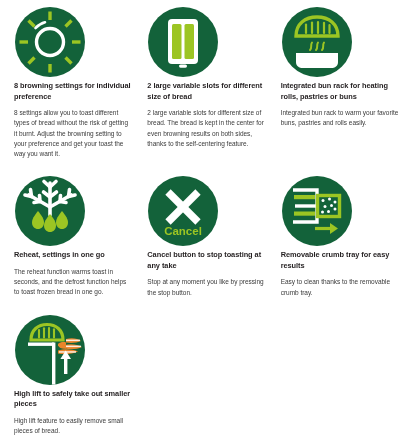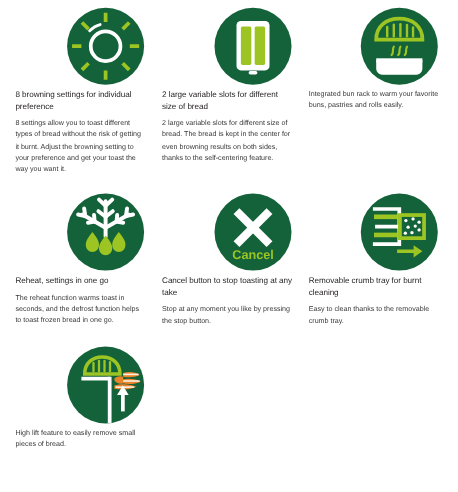--- a/index.html
+++ b/index.html
@@ -16,29 +16,29 @@
     display: grid;
     grid-template-columns: repeat(3, 1fr);
     column-gap: 0px;
   }
   .card {
     padding: 6px 9px 0 6px;
   }
   .icon-wrap {
     width: 100%;
     display: flex;
-    justify-content: flex-end;
+    justify-content: flex-start;
     align-items: flex-start;
     height: 72px;
     margin-bottom: 3px;
   }
   .icon-wrap svg { display: block; }
   .card-title {
     font-size: 7.4px;
-    font-weight: normal;
+    font-weight: bold;
     color: #231f20;
     line-height: 1.42;
     letter-spacing: -0.05px;
     margin-bottom: 6px;
   }
   .card-body {
     font-size: 6.5px;
     color: #3a3a3a;
     line-height: 1.58;
     letter-spacing: -0.02px;
@@ -104,20 +104,21 @@
         </g>
         <g stroke="#9cc523" stroke-width="2" fill="none" stroke-linecap="round">
           <path d="M29 44 C31.5 41.5 29 39.5 31 36.5"></path>
           <path d="M35 44 C37.5 41.5 35 39.5 37 36.5"></path>
           <path d="M41 44 C43.5 41.5 41 39.5 43 36.5"></path>
         </g>
         <path d="M15 49 L57 49 L57 56 C57 60 54 62 50 62 L22 62 C18 62 15 60 15 56 Z" fill="#ffffff"></path>
         <rect x="15" y="47" width="42" height="3.6" fill="#ffffff"></rect>
       </svg>
     </div>
+    <div class="card-title">Integrated bun rack for heating rolls, pastries or buns</div>
     <div class="card-body">Integrated bun rack to warm your favorite buns, pastries and rolls easily.</div>
   </div>
 
 </div>
 
 <div class="grid row2" style="margin-top:10px;">
 
   <div class="card">
     <div class="icon-wrap">
       <svg width="72" height="72" viewBox="0 0 72 72">
@@ -185,21 +186,21 @@
           <circle cx="41.5" cy="37" r="1.5"></circle>
           <circle cx="47.5" cy="36.5" r="1.5"></circle>
           <circle cx="54" cy="34" r="1.5"></circle>
         </g>
         <g stroke="#9cc523" stroke-width="3.2" fill="none">
           <line x1="34" y1="53.5" x2="51" y2="53.5"></line>
         </g>
         <path d="M49 48 L57 53.5 L49 59 Z" fill="#9cc523"></path>
       </svg>
     </div>
-    <div class="card-title">Removable crumb tray for burnt cleaning</div>
+    <div class="card-title">Removable crumb tray for easy results</div>
     <div class="card-body">Easy to clean thanks to the removable crumb tray.</div>
   </div>
 
 </div>
 
 <div class="grid row3" style="margin-top:10px;">
 
   <div class="card">
     <div class="icon-wrap">
       <svg width="72" height="72" viewBox="0 0 72 72">
@@ -223,19 +224,20 @@
           <rect x="52" y="25.6" width="14" height="1.5" opacity="0.85"></rect>
           <rect x="52" y="31.6" width="15" height="1.5" opacity="0.85"></rect>
           <rect x="45" y="37.2" width="17" height="1.5" opacity="0.85"></rect>
         </g>
         <g fill="#ffffff">
           <rect x="50" y="44" width="3.4" height="16"></rect>
           <path d="M51.7 36.5 L57 45 L46.4 45 Z"></path>
         </g>
       </svg>
     </div>
+    <div class="card-title">High lift to safely take out smaller pieces</div>
     <div class="card-body">High lift feature to easily remove small pieces of bread.</div>
   </div>
 
 
   <div class="spacer-row3"></div>
 
 </div>
 
 </body></html>

